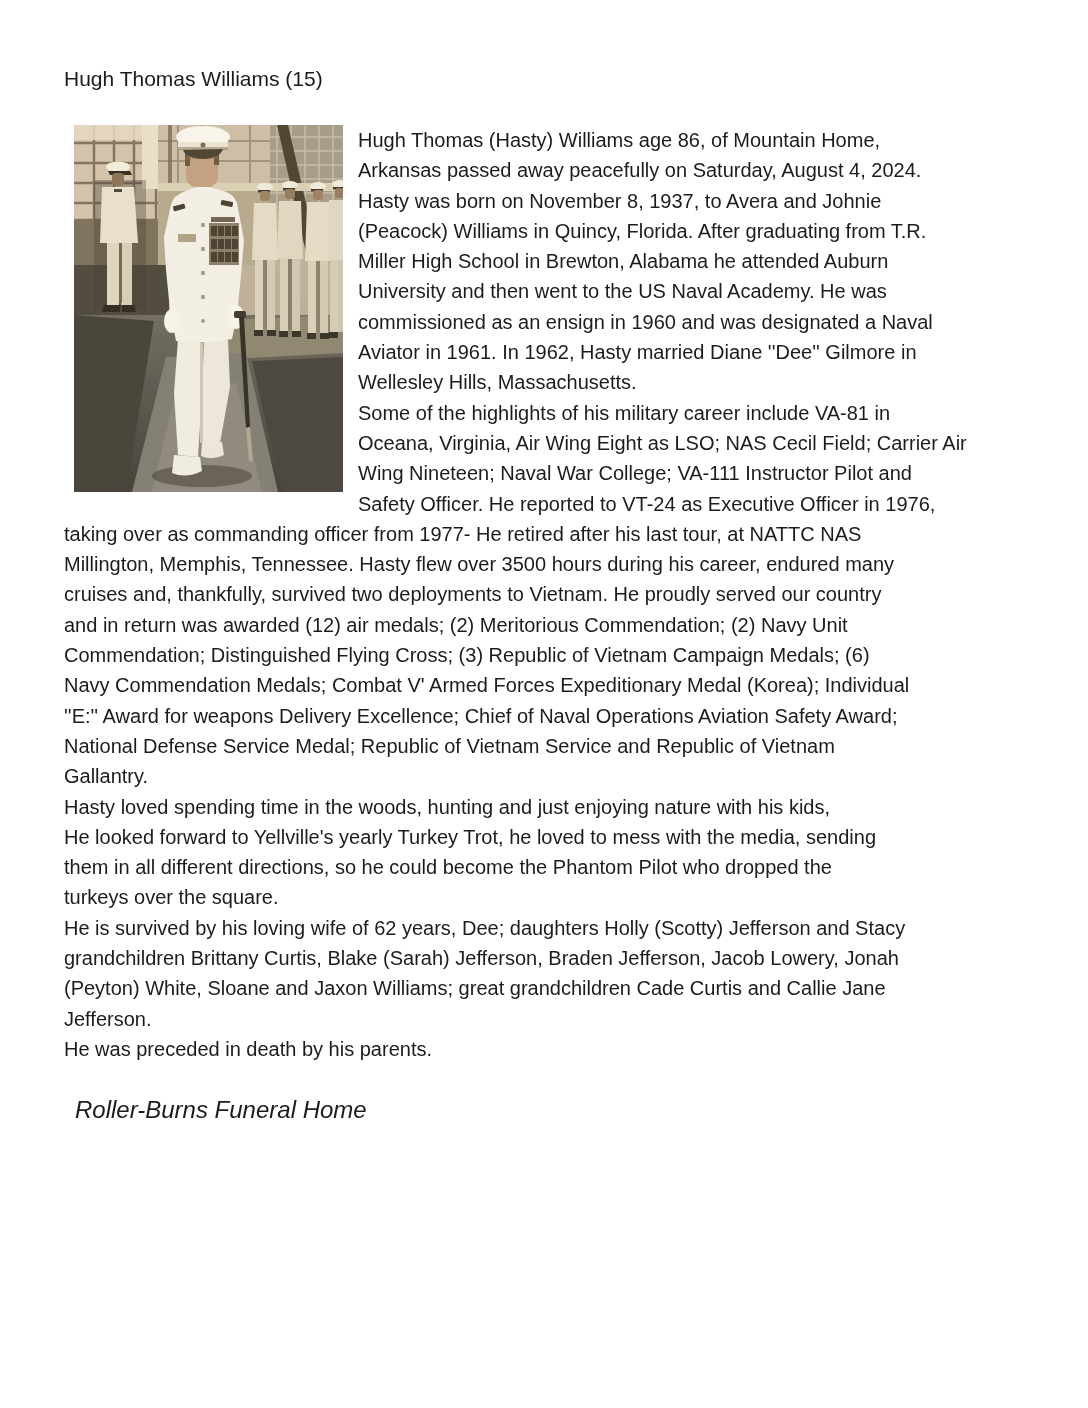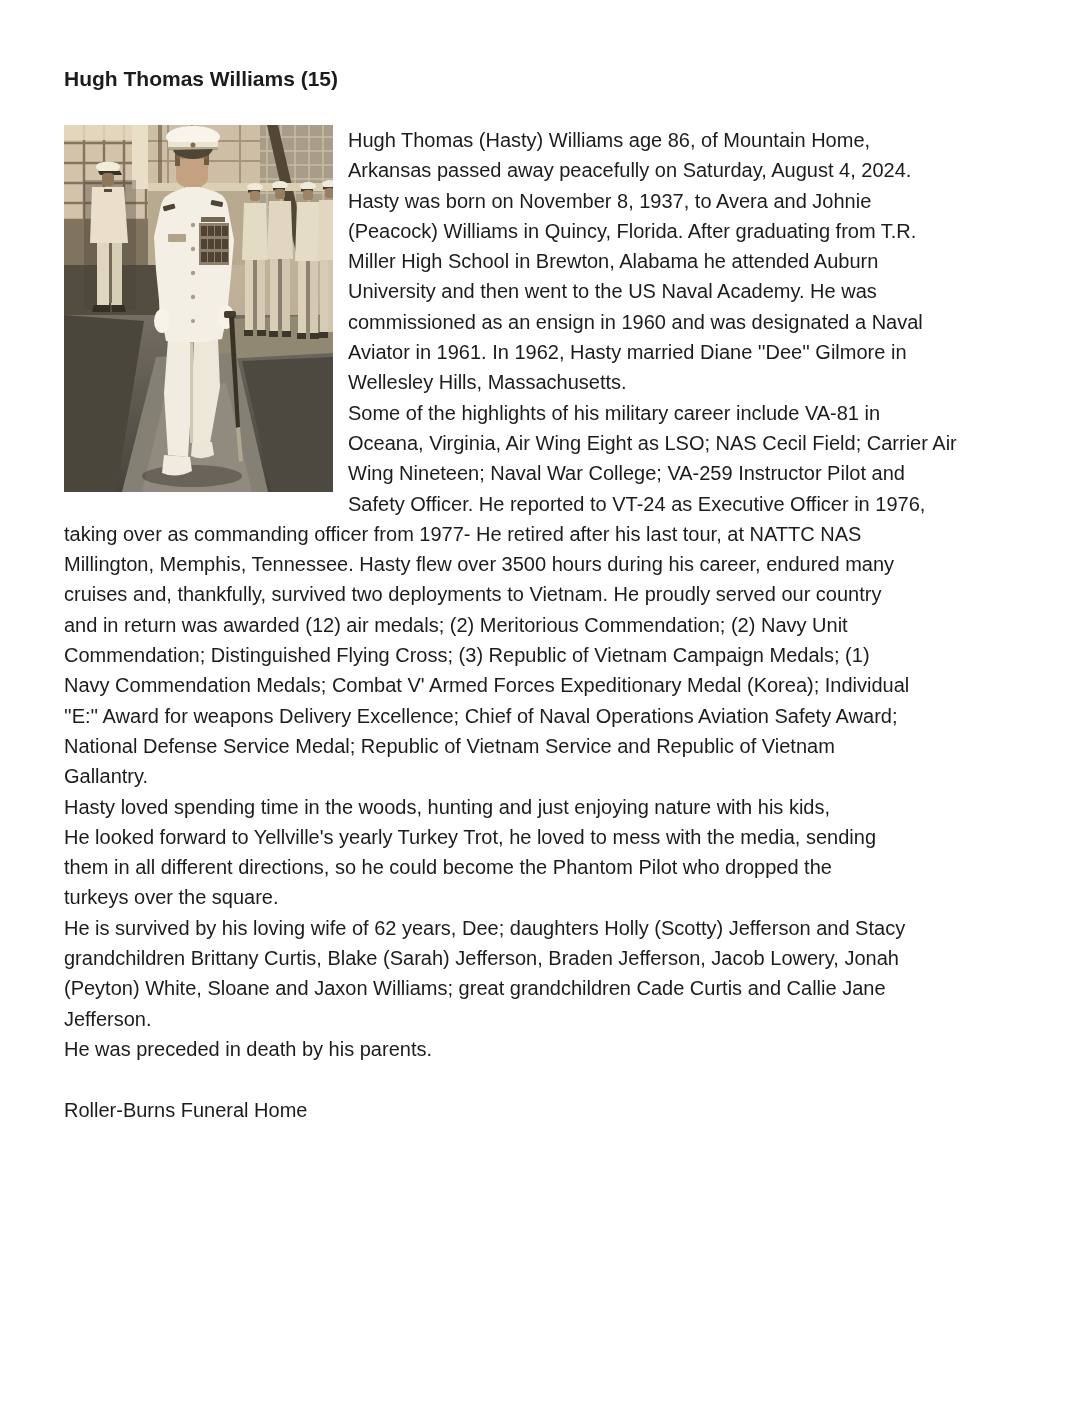--- a/index.html
+++ b/index.html
@@ -4,33 +4,33 @@
 <style>
   html,body{margin:0;padding:0;}
   body{
     width:1088px;height:1408px;overflow:hidden;
     background:#ffffff;
     font-family:"Liberation Sans", sans-serif;
     color:#1c1c1c;
   }
   .page{padding:64px 64px 0 64px;}
   .title{
-    font-size:21px;font-weight:bold;line-height:30px;
+    font-size:21px;font-weight:normal;line-height:30px;
     margin:0 0 31px 0;white-space:nowrap;
   }
-  .content-top{display:flex;align-items:flex-start;}
+  .content-top{display:flex;align-items:flex-start;margin-left:10px;}
   .photo-frame{flex:0 0 269px;width:269px;height:367px;margin-right:15px;}
   .side-col{flex:1;min-width:0;}
   .line{
     font-size:20px;height:30.3px;line-height:30.3px;
     white-space:nowrap;overflow:visible;
   }
   .footer-credit{
-    font-size:20px;line-height:30.3px;
-    margin-top:30.3px;white-space:nowrap;
+    font-size:24px;font-style:italic;line-height:30.3px;
+    margin-top:30.3px;white-space:nowrap;margin-left:11px;
   }
 </style>
 </head>
 <body>
 
 <div class="page">
 
   <div class="title">Hugh Thomas Williams (15)</div>
 
   <div class="content-top">
@@ -229,31 +229,31 @@
       <div class="line">Arkansas passed away peacefully on Saturday, August 4, 2024.</div>
       <div class="line">Hasty was born on November 8, 1937, to Avera and Johnie</div>
       <div class="line">(Peacock) Williams in Quincy, Florida. After graduating from T.R.</div>
       <div class="line">Miller High School in Brewton, Alabama he attended Auburn</div>
       <div class="line">University and then went to the US Naval Academy. He was</div>
       <div class="line">commissioned as an ensign in 1960 and was designated a Naval</div>
       <div class="line">Aviator in 1961. In 1962, Hasty married Diane ''Dee'' Gilmore in</div>
       <div class="line">Wellesley Hills, Massachusetts.</div>
       <div class="line">Some of the highlights of his military career include VA-81 in</div>
       <div class="line">Oceana, Virginia, Air Wing Eight as LSO; NAS Cecil Field; Carrier Air</div>
-      <div class="line">Wing Nineteen; Naval War College; VA-259 Instructor Pilot and</div>
+      <div class="line">Wing Nineteen; Naval War College; VA-111 Instructor Pilot and</div>
       <div class="line">Safety Officer. He reported to VT-24 as Executive Officer in 1976,</div>
     </div>
   </div>
 
   <div class="content-bottom">
     <div class="line">taking over as commanding officer from 1977- He retired after his last tour, at NATTC NAS</div>
     <div class="line">Millington, Memphis, Tennessee. Hasty flew over 3500 hours during his career, endured many</div>
     <div class="line">cruises and, thankfully, survived two deployments to Vietnam. He proudly served our country</div>
     <div class="line">and in return was awarded (12) air medals; (2) Meritorious Commendation; (2) Navy Unit</div>
-    <div class="line">Commendation; Distinguished Flying Cross; (3) Republic of Vietnam Campaign Medals; (1)</div>
+    <div class="line">Commendation; Distinguished Flying Cross; (3) Republic of Vietnam Campaign Medals; (6)</div>
     <div class="line">Navy Commendation Medals; Combat V' Armed Forces Expeditionary Medal (Korea); Individual</div>
     <div class="line">''E:'' Award for weapons Delivery Excellence; Chief of Naval Operations Aviation Safety Award;</div>
     <div class="line">National Defense Service Medal; Republic of Vietnam Service and Republic of Vietnam</div>
     <div class="line">Gallantry.</div>
     <div class="line">Hasty loved spending time in the woods, hunting and just enjoying nature with his kids,</div>
     <div class="line">He looked forward to Yellville's yearly Turkey Trot, he loved to mess with the media, sending</div>
     <div class="line">them in all different directions, so he could become the Phantom Pilot who dropped the</div>
     <div class="line">turkeys over the square.</div>
     <div class="line">He is survived by his loving wife of 62 years, Dee; daughters Holly (Scotty) Jefferson and Stacy</div>
     <div class="line">grandchildren Brittany Curtis, Blake (Sarah) Jefferson, Braden Jefferson, Jacob Lowery, Jonah</div>

